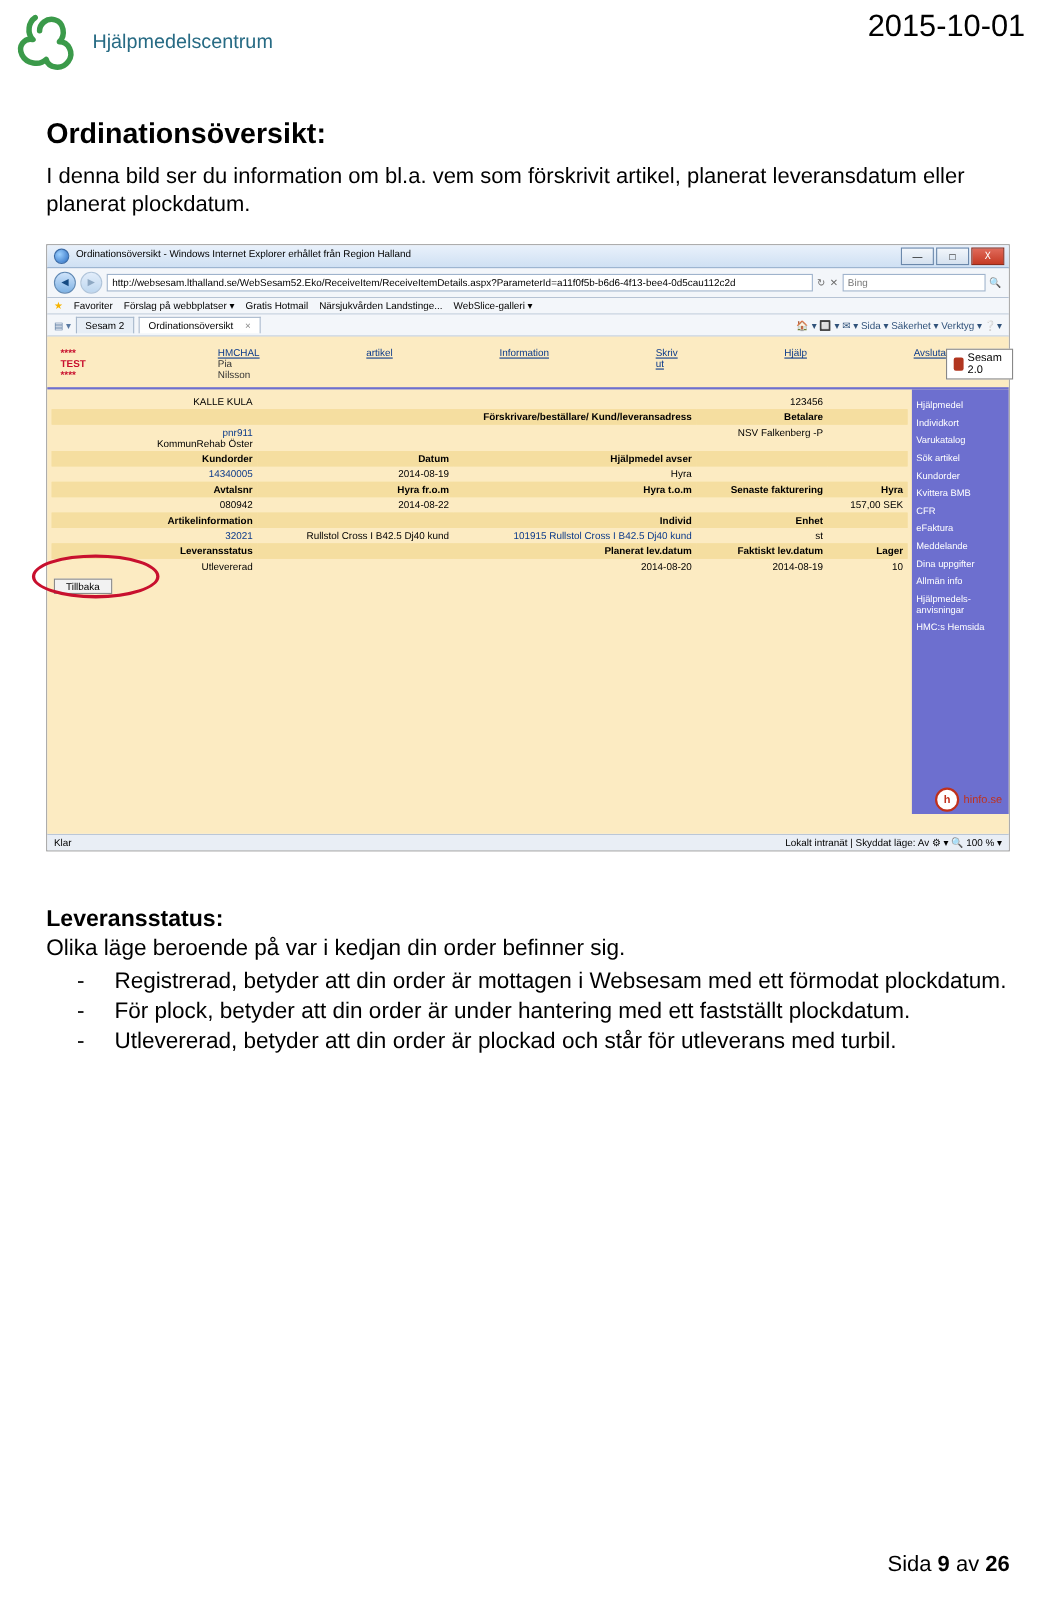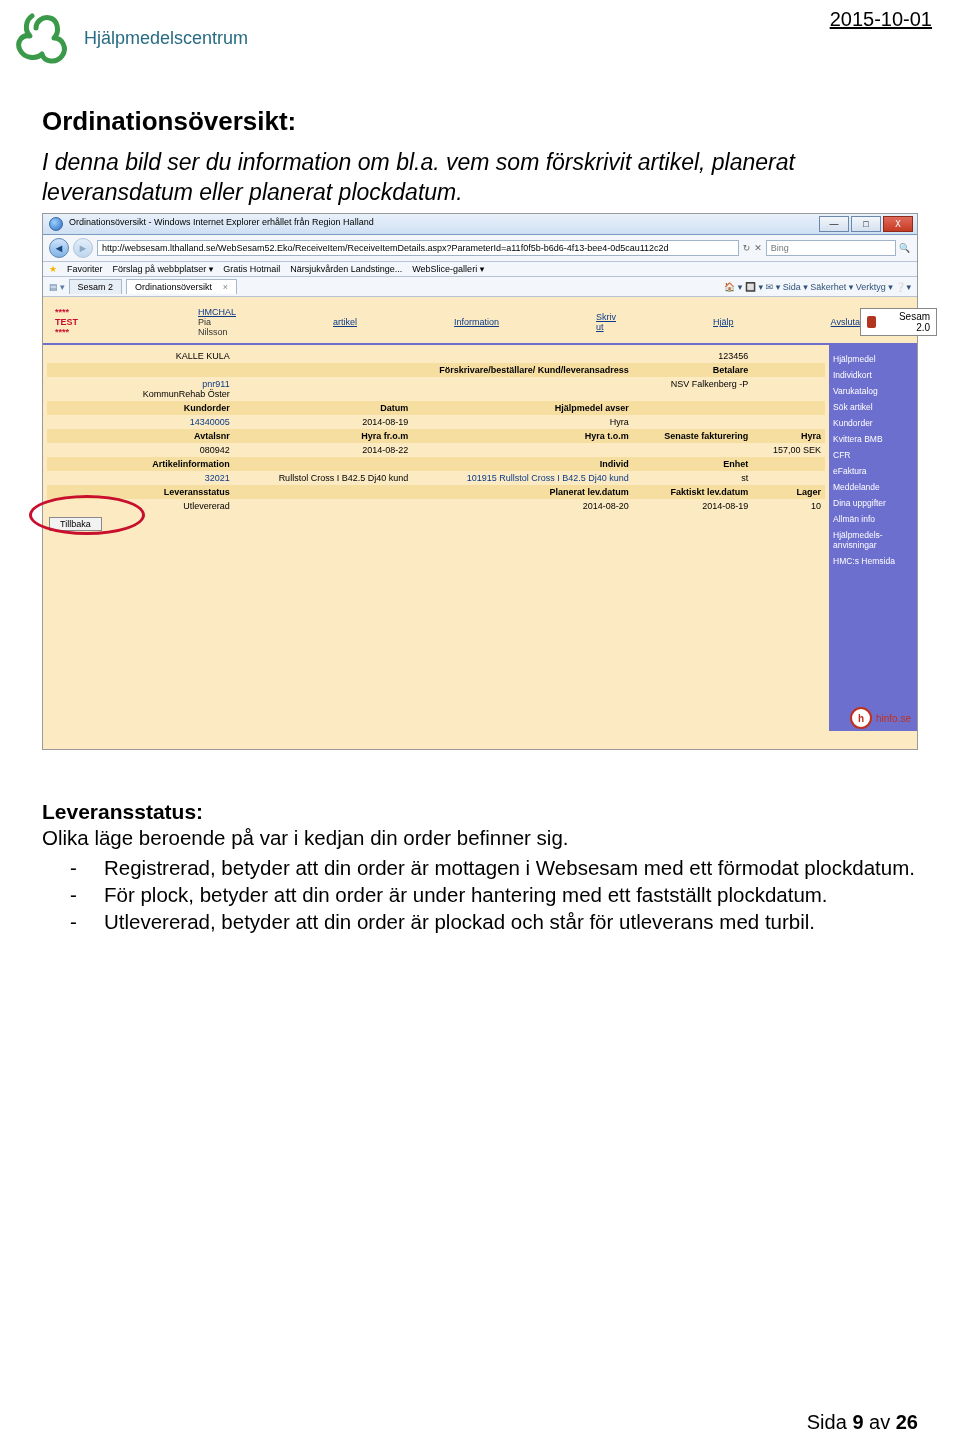--- a/index.html
+++ b/index.html
@@ -3,25 +3,25 @@
 <meta charset="utf-8">
 <style>
   html,body{margin:0;padding:0;font-family:Arial,Helvetica,sans-serif;background:#fff;color:#000;}
   body{width:960px;min-height:1454px;position:relative;}
   
   .page-header{display:flex;align-items:flex-start;padding:8px 28px 0 12px;}
   .logo-block{display:flex;align-items:center;gap:10px;}
   .logo-mark svg{display:block;}
   .logo-text .ln1{font-size:28px;font-weight:700;color:#1a1a1a;line-height:1;}
   .logo-text .ln2{font-size:18px;color:#276b84;line-height:1.3;}
-  .page-date{margin-left:auto;font-size:20px;text-decoration:underline;}
+  .page-date{margin-left:auto;font-size:28px;}
   
   .doc{padding:0 42px;}
   h1{font-size:26px;font-weight:700;margin:36px 0 10px 0;}
-  p.intro{font-size:23px;line-height:1.32;margin:0 0 5px 0;font-style:italic;}
+  p.intro{font-size:20px;line-height:1.32;margin:0 0 22px 0;}
   
   .shot{border:1px solid #999;position:relative;background:#fff;margin:0 0 50px 0;}
   .titlebar{background:linear-gradient(#e9f1fb,#cfe0f3);border-bottom:1px solid #7a9abf;font-size:9px;padding:3px 6px;display:flex;align-items:flex-start;gap:6px;}
   .titlebar .ie-icon{width:12px;height:12px;border:1px solid #3a6aa5;border-radius:50%;display:inline-block;background:radial-gradient(circle at 35% 35%,#9cd0ff,#2a6bc0);}
   .win-btns{position:absolute;right:4px;top:2px;display:flex;gap:2px;}
   .win-btn{width:28px;height:14px;font-size:9px;line-height:14px;text-align:center;border:1px solid #6b88ab;background:linear-gradient(#f2f6fb,#d5e1ef);}
   .win-btn.close{background:linear-gradient(#e06a5a,#c53a24);color:#fff;border-color:#8c2c1c;}
   .addr{display:flex;align-items:center;gap:4px;border-bottom:1px solid #b6c3d4;padding:3px 6px;font-size:9px;background:#f3f6fa;}
   .addr .back{width:18px;height:18px;border-radius:50%;border:1px solid #5f88b3;background:linear-gradient(#cfe4fb,#7fb2e4);display:flex;align-items:center;justify-content:center;color:#154a82;font-size:11px;}
   .addr .url{flex:1;border:1px solid #9fb3cc;background:#fff;padding:2px 4px;overflow:hidden;white-space:nowrap;}
@@ -30,24 +30,24 @@
   .fav{display:flex;align-items:center;gap:10px;border-bottom:1px solid #b6c3d4;padding:2px 6px;font-size:9px;background:#f3f6fa;}
   .star{color:#f7b400;}
   .tabs{display:flex;align-items:center;gap:4px;border-bottom:1px solid #b6c3d4;padding:2px 6px;font-size:9px;background:#f3f6fa;}
   .tab{border:1px solid #a8b8cc;border-bottom:none;padding:2px 8px;background:#fff;}
   .tab.inactive{background:#e7eef6;}
   .tabs .tools{margin-left:auto;color:#30527a;}
   
   .app{background:#fcebc2;font-size:9px;position:relative;}
   .app-top{display:flex;align-items:center;padding:10px 12px 6px 12px;}
   .test{color:#c8102e;font-weight:700;}
-  .top-links{display:flex;gap:97px;margin-left:120px;align-items:center;}
+  .top-links{display:flex;gap:97px;margin-left:120px;}
   .top-links .col .t{color:#0b3a8a;text-decoration:underline;cursor:pointer;}
   .top-links .col .sub{color:#333;}
-  .sesam-logo{margin-left:auto;border:1px solid #888;background:#fff;padding:2px 6px;display:flex;align-items:center;gap:20px;font-size:10px;text-align:right;}
+  .sesam-logo{margin-left:auto;border:1px solid #888;background:#fff;padding:2px 6px;display:flex;align-items:center;gap:4px;font-size:10px;}
   .sesam-logo .dot{width:12px;height:12px;background:#b1351f;border-radius:2px;}
   .hr{height:2px;background:#6d6fcf;margin:0;}
   .main-row{display:flex;align-items:stretch;}
   .main-left{flex:1;padding:4px 4px 200px 4px;}
   .sidebar{width:80px;background:#6d6fcf;color:#fff;font-size:8.5px;padding:6px 4px;}
   .sidebar div{padding:3px 0;white-space:nowrap;}
   .grid{border-collapse:collapse;width:100%;text-align:right;}
   .grid td{padding:2px 4px;vertical-align:top;}
   .lbl{font-weight:700;background:#f5dea0;}
   .soft{background:#f5dea0;}
@@ -262,20 +262,24 @@
 
       <div class="annot" style="left:-14px;top:198px;width:110px;height:34px;"></div>
 
       <div class="hinfo">
         <span class="circ">h</span>
         <span>hinfo.se</span>
       </div>
       <div style="height:18px"></div>
     </div>
 
+    <div class="status">
+      <span>Klar</span>
+      <span class="right">Lokalt intranät | Skyddat läge: Av      ⚙ ▾   🔍 100 % ▾</span>
+    </div>
   </div>
 
   <h2>Leveransstatus:</h2>
   <p class="sub">Olika läge beroende på var i kedjan din order befinner sig.</p>
   <ul class="dash">
     <li>
         <span class="d">-</span>
         <span>Registrerad, betyder att din order är mottagen i Websesam med ett förmodat plockdatum.</span>
       </li>
     <li>

